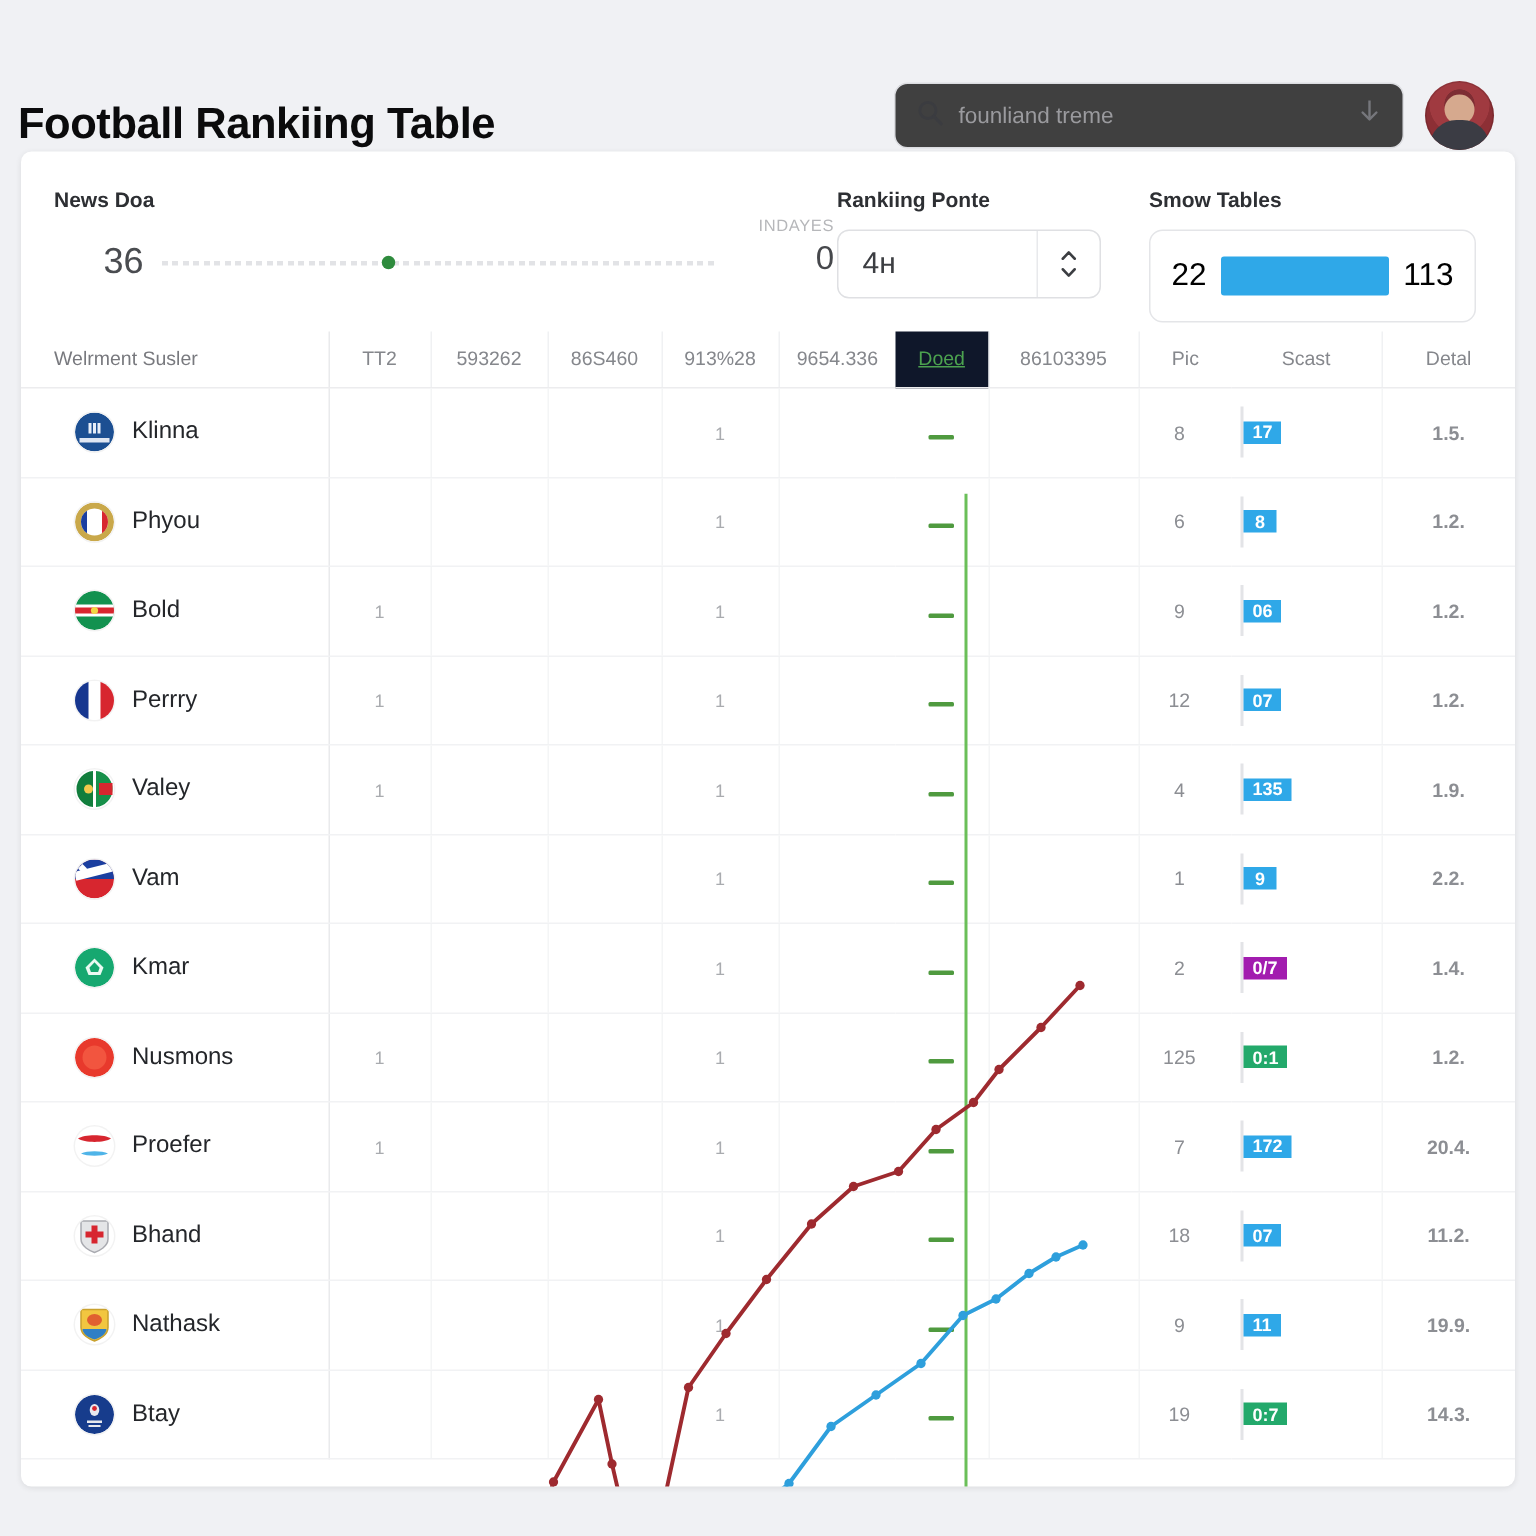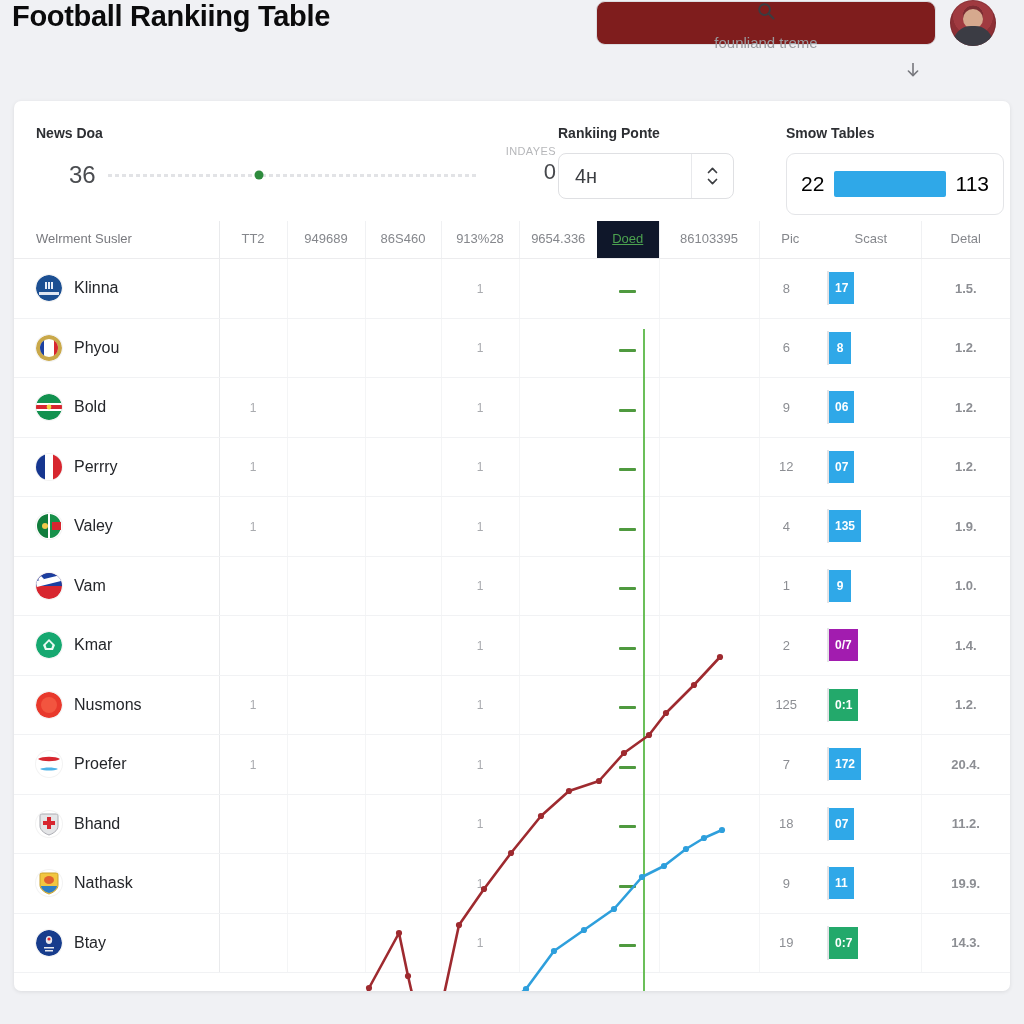--- a/index.html
+++ b/index.html
@@ -6,33 +6,33 @@
   body {
     width: 1024px; height: 1024px;
     background: #f0f1f4;
     font-family: "Liberation Sans", sans-serif;
     overflow: hidden;
     position: relative;
   }
   
   .header {
     height: 100px;
-    display: flex; align-items: flex-start;
+    display: flex; align-items: flex-end;
     padding: 0 28px 0 12px;
     background: #f0f1f4;
   }
   .page-title {
     font-size: 29px; font-weight: 700; color: #0b0b0c;
     letter-spacing: -0.3px; white-space: nowrap;
   }
   .header-right { margin-left: auto; display: flex; align-items: center; gap: 14px; }
   .searchbox {
     width: 340px; height: 44px;
-    background: #7f1d1d; border: 1px solid #dcdde1; border-radius: 9px;
-    display: flex; align-items: center; gap: 10px; padding: 0 14px; flex-direction: column;
+    background: #404040; border: 1px solid #dcdde1; border-radius: 9px;
+    display: flex; align-items: center; gap: 10px; padding: 0 14px;
   }
   .search-text { font-size: 15px; color: #9a9a9e; white-space: nowrap; }
   .dl-icon { margin-left: auto; }
   .avatar {
     width: 46px; height: 46px; border-radius: 50%;
     background: radial-gradient(circle at 50% 34%, #7d2d33 0 26%, #a03a40 27% 52%, #8d2f35 53% 100%);
     position: relative; overflow: hidden; flex: none;
     box-shadow: inset 0 0 0 1px rgba(0,0,0,.12);
   }
   .avatar::before {
@@ -78,21 +78,21 @@
   .stepper {
     margin-top: 12px; height: 46px; border: 1px solid #dfe0e3; border-radius: 8px;
     display: flex; align-items: center; background: #fff; gap: 37px;
   }
   .stepper-val { font-size: 20px; color: #3c3e42; padding-left: 16px; }
   .stepper-arrows {
     margin-left: auto; width: 42px; height: 100%;
     border-left: 1px solid #e8e9ec;
     display: flex; flex-direction: column; align-items: center; justify-content: center; gap: 4px;
   }
-  .ctl-tables { position: absolute; left: 772px; top: 24px; width: 218px; }
+  .ctl-tables { position: absolute; left: 752px; top: 24px; width: 218px; }
   .tablebox {
     margin-top: 12px; height: 62px; border: 1px solid #e4e5e8; border-radius: 9px;
     display: flex; align-items: center; gap: 10px; padding: 0 14px; background: #fff;
   }
   .tb-num { font-size: 21px; color: #000000; }
   .tb-bar { flex: 1; height: 26px; background: #2fa8e8; border-radius: 2px; }
 
   
   .tbl { width: 100%; border-collapse: collapse; table-layout: fixed; position: relative; }
   .tbl th {
@@ -101,34 +101,34 @@
     border-bottom: 1px solid #ececee; white-space: nowrap;
   }
   .tbl th.team-h { text-align: left; padding-left: 22px; color: #78797e; border-right: 1px solid #e9eaec; }
   .tbl th.sep { border-left: 1px solid #f0f1f3; }
   .tbl th.doed { color: #4ca24f; background: #0f172a; text-decoration: underline; }
   .tbl td {
     height: 59.5px; border-bottom: 1px solid #f1f2f4;
     font-size: 13px; color: #8c8e93; text-align: center; position: relative;
   }
   .tbl td.team {
-    text-align: center; padding-left: 22px;
+    text-align: center; padding-left: 36px;
     border-right: 1px solid #e9eaec;
   }
   .tbl td.sep { border-left: 1px solid #f4f5f6; }
   .team-cell { display: flex; align-items: center; gap: 12px; }
   .team-name { font-size: 16px; color: #24262a; white-space: nowrap; }
   .flag { width: 26px; height: 26px; flex: none; border-radius: 50%; overflow: hidden; box-shadow: 0 0 0 1px rgba(0,0,0,.05); }
   .dash { display: inline-block; width: 17px; height: 3px; background: #4f9a3f; border-radius: 1px; }
   .rank-cell { text-align: right; padding-right: 8px; font-size: 17px; color: #26282c; }
   .badge-cell { position: relative; }
   .badge-wrap { display: flex; align-items: center; height: 34px; padding-left: 6px; }
   .badge-stem { width: 2px; height: 34px; background: #e3e4e7; flex: none; }
   .badge {
-    height: 32px; display: inline-flex; align-items: center; justify-content: center;
+    height: 15px; display: inline-flex; align-items: center; justify-content: center;
     color: #fff; font-size: 12px; font-weight: 700; padding: 0 6px; min-width: 22px;
   }
   .detal { font-size: 14px; font-weight: 700; color: #5aa83c; text-align: center; }
   .tick { color: #a9abaf; font-size: 12px; }
 
   
   .chart-overlay {
     position: absolute; left: 0; top: 228px;
     width: 996px; height: 752px; pointer-events: none;
   }
@@ -213,21 +213,21 @@
         <col style="width:62px">
         <col style="width:100px">
       <col style="width:62px">
         <col style="width:100px">
         <col style="width:89px">
     </colgroup>
     <thead>
       <tr>
         <th class="team-h">Welrment Susler</th>
         <th>TT2</th>
-        <th class="sep">949689</th>
+        <th class="sep">593262</th>
         <th class="sep">86S460</th>
         <th class="sep">913%28</th>
         <th class="sep">9654.336</th>
         <th class="doed">Doed</th>
         <th class="sep">86103395</th>
         <th class="sep">Pic</th>
         <th>Scast</th>
         <th class="sep">Detal</th>
       </tr>
     </thead>
@@ -390,21 +390,21 @@
           <td class="sep"></td>
           <td><span class="dash"></span></td>
           <td class="sep"></td>
           <td class="sep rank-cell">1</td>
           <td class="badge-cell">
             <span class="badge-wrap">
               <span class="badge-stem"></span>
               <span class="badge" style="background:#2fa8e8">9</span>
             </span>
           </td>
-          <td class="sep detal">1.0.</td>
+          <td class="sep detal">2.2.</td>
         </tr>
         <tr>
           <td class="team">
             <span class="team-cell">
               <span class="flag"><svg viewBox="0 0 26 26">
                   <circle cx="13" cy="13" r="13" fill="#16a870"></circle>
                   <path d="M13 7l6 6-2 5H9l-2-5z" fill="#eafaf2"></path>
                   <path d="M13 9.5l3.4 3.6-1 2.9h-4.8l-1-2.9z" fill="#16a870"></path>
                 </svg></span>
               <span class="team-name">Kmar</span>

